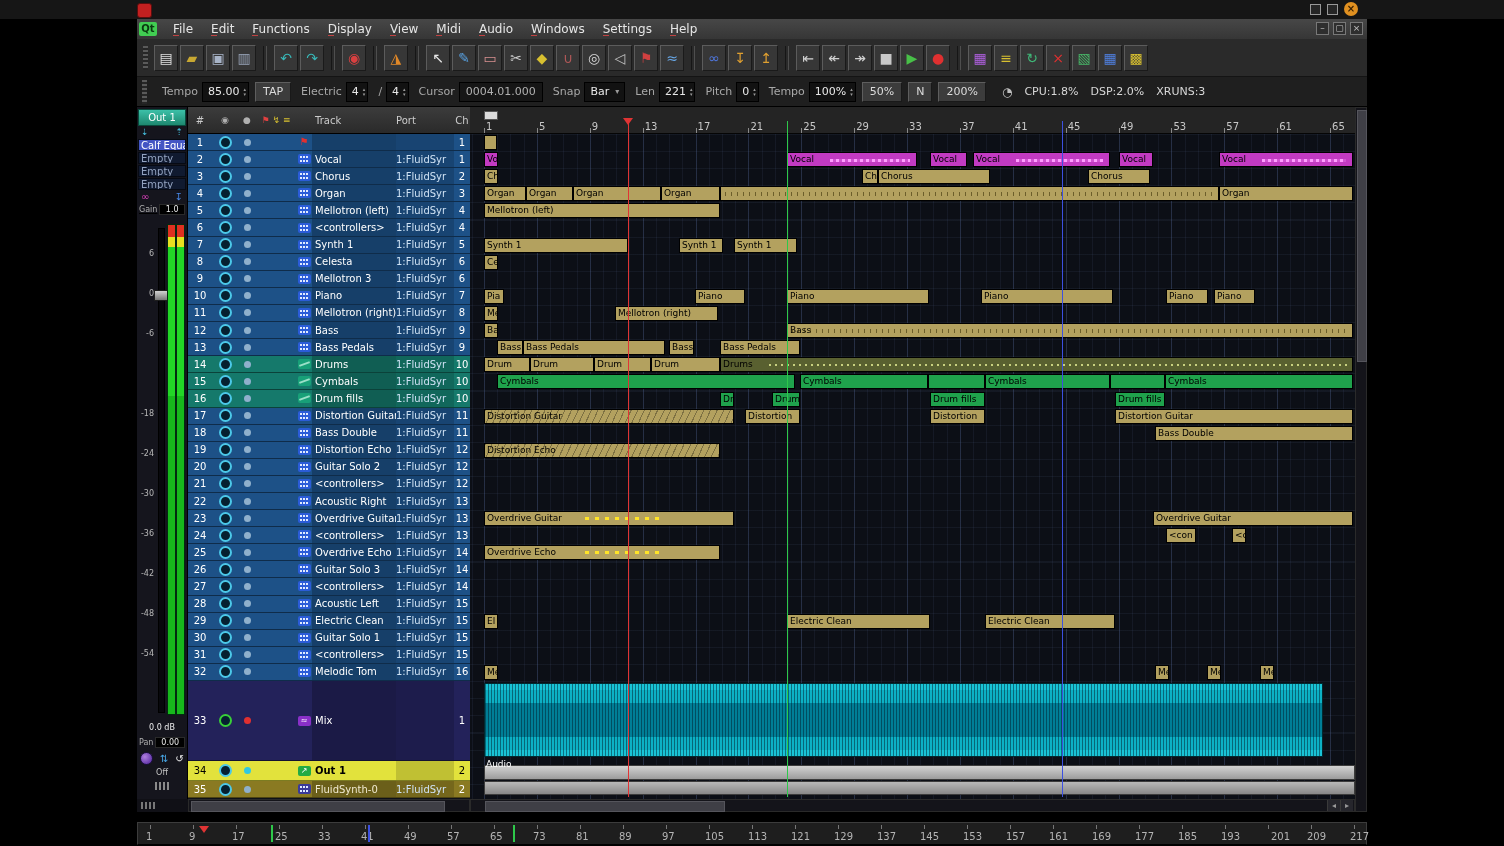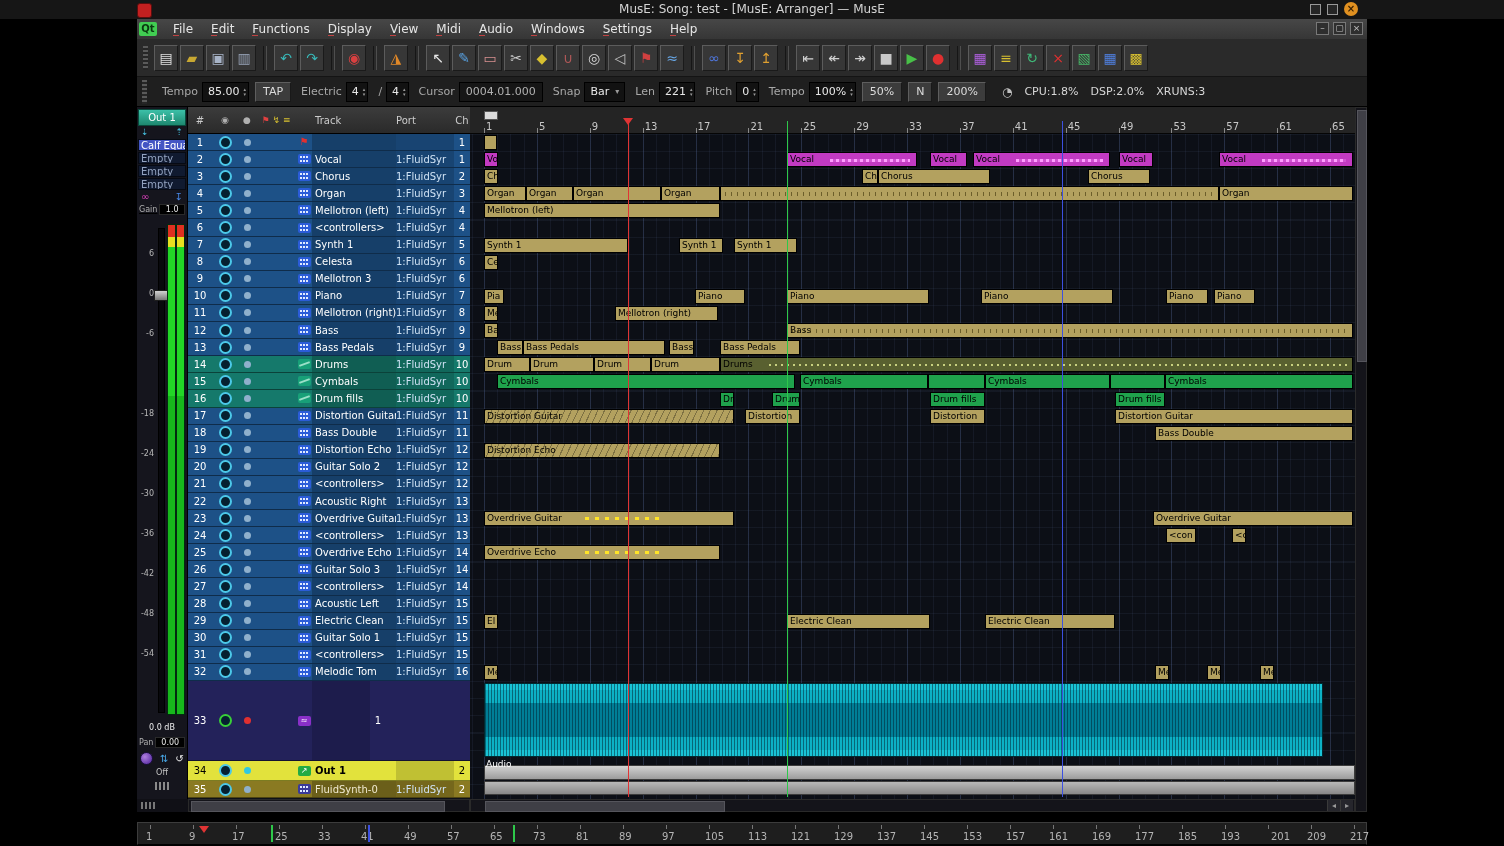--- a/index.html
+++ b/index.html
@@ -150,21 +150,20 @@
   .brlabel{position:absolute;bottom:2px;font-size:10px;color:#b4b4b4;}
   .brtick{position:absolute;top:2px;width:1px;height:4px;background:#777;}
   .br-tri{position:absolute;top:3px;width:0;height:0;border-left:5px solid transparent;border-right:5px solid transparent;border-top:7px solid #e03434;}
   .br-line{position:absolute;top:2px;bottom:2px;width:2px;}
 </style>
 </head>
 <body>
 
 <div class="titlebar">
   <div class="app-icon"></div>
-  <div class="tb-title">MusE: Song: test - [MusE: Arranger] — MusE</div>
   <div class="win-btns">
     <div class="wb"></div>
     <div class="wb"></div>
     <div class="wb-close">×</div>
   </div>
 </div>
 
 <div class="menubar">
   <div class="qt-badge">Qt</div>
   <div id="menu-items">
@@ -969,20 +968,21 @@
         <div class="c-rec">
           <div class="dot-ring ring-audio"></div>
         </div>
         <div class="c-mute">
           <div class="dot-fill fill-audio"></div>
         </div>
         <div class="c-extra"></div>
         <div class="c-class">
           <div class="ci ci-audio">≈</div>
         </div>
+        <div class="c-name">Mix</div>
         <div class="c-port"></div>
         <div class="c-ch">1</div>
       </div>
       <div class="trow k-out" style="height: 20px;">
         <div class="c-num">34</div>
         <div class="c-rec">
           <div class="dot-ring ring-out"></div>
         </div>
         <div class="c-mute">
           <div class="dot-fill fill-out"></div>

